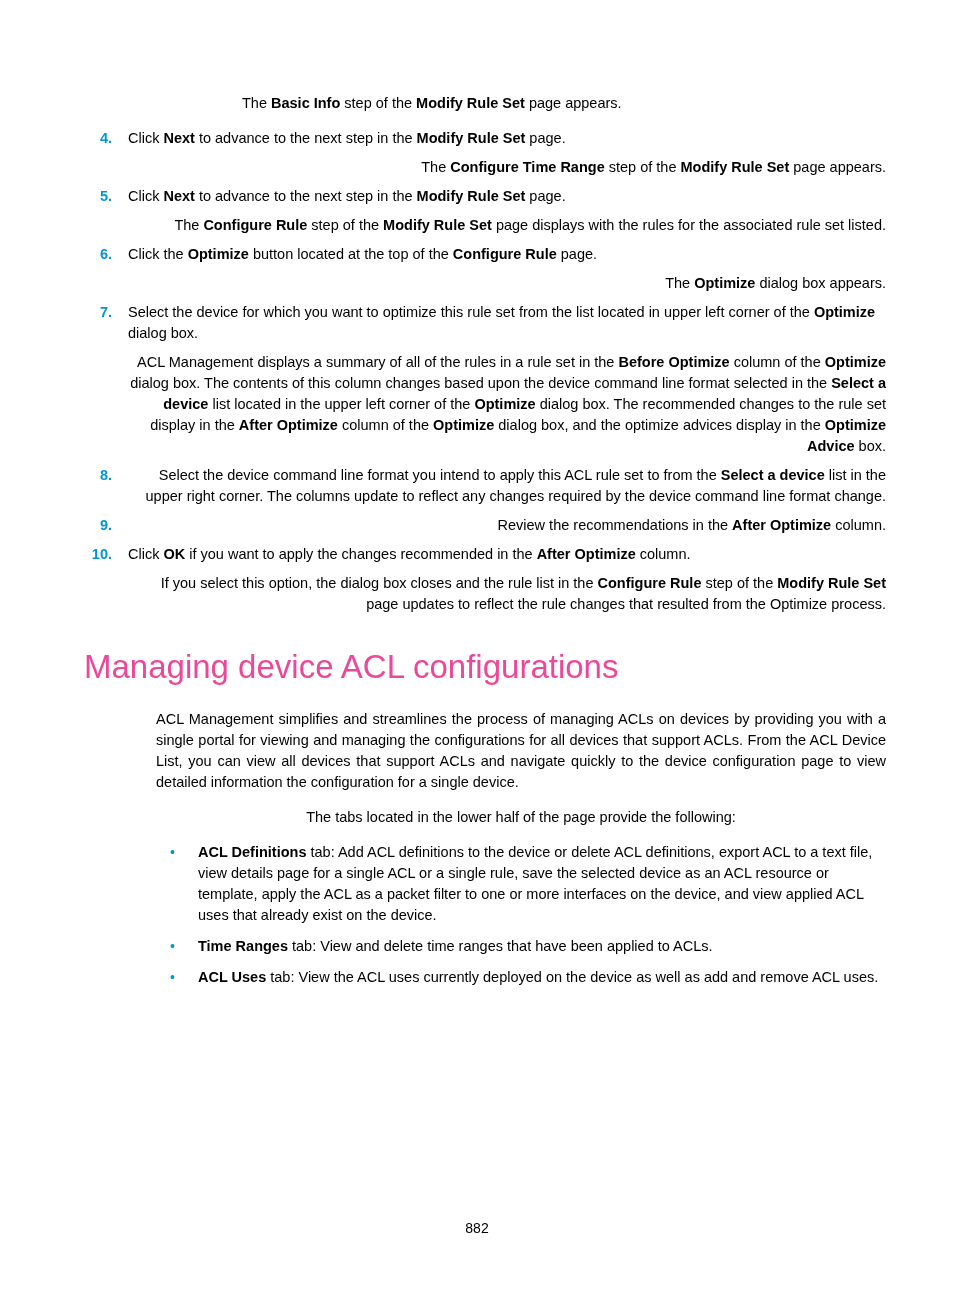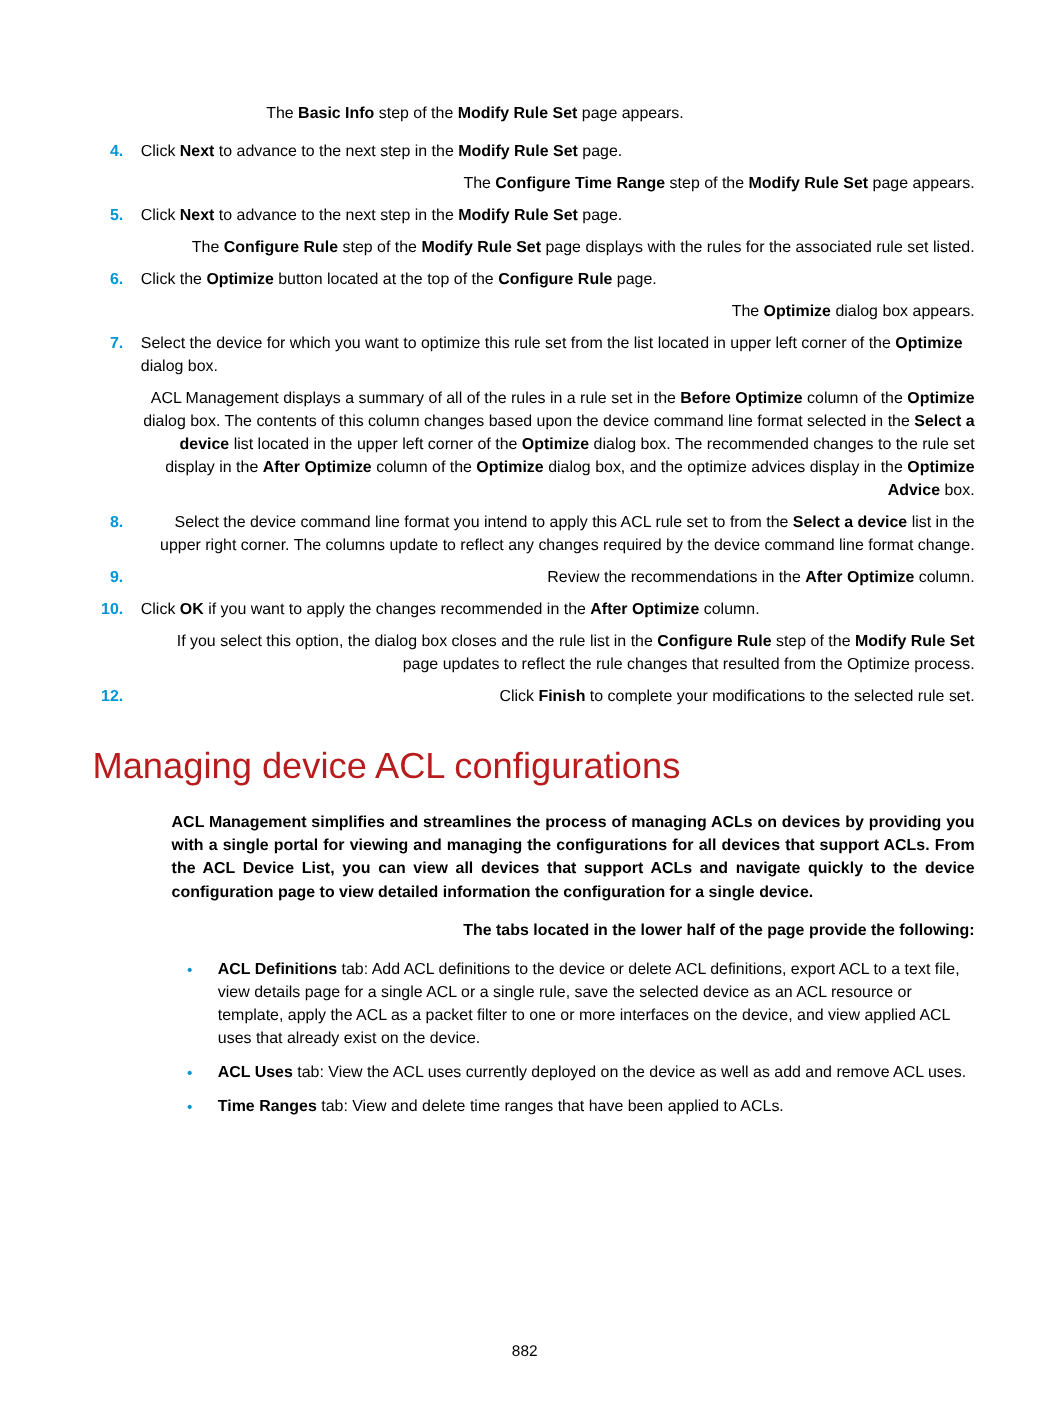--- a/index.html
+++ b/index.html
@@ -46,31 +46,30 @@
     margin: 0 0 8px 0;
   }
   ol.numbered > li .li-body p:last-child {
     margin-bottom: 0;
     text-align: right;
   }
   .bold { font-weight: bold; }
   h1.section {
     font-family: Arial, Helvetica, sans-serif;
     font-weight: normal;
-    color: #b91c1c;
+    color: #ec4899;
     font-size: 33px;
     margin: 28px 0 18px 0;
   }
   .body-para {
     margin: 0 0 14px 0;
     text-align: justify;
   }
   .intro {
     margin-left: 72px;
-    font-weight: bold;
   }
   ul.bullets {
     list-style: none;
     padding: 0;
     margin: 0 0 0 72px;
   }
   ul.bullets > li {
     position: relative;
     padding-left: 42px;
     margin-bottom: 10px;
@@ -143,35 +142,29 @@
         <p>Review the recommendations in the <span class="bold">After Optimize</span> column.</p>
       </div>
     </li>
     <li>
       <span class="num">10.</span>
       <div class="li-body">
         <p>Click <span class="bold">OK</span> if you want to apply the changes recommended in the <span class="bold">After Optimize</span> column.</p>
         <p>If you select this option, the dialog box closes and the rule list in the <span class="bold">Configure Rule</span> step of the <span class="bold">Modify Rule Set</span> page updates to reflect the rule changes that resulted from the Optimize process.</p>
       </div>
     </li>
-    <li>
-      <span class="num">12.</span>
-      <div class="li-body">
-        <p>Click <span class="bold">Finish</span> to complete your modifications to the selected rule set.</p>
-      </div>
-    </li>
   </ol>
 
   <h1 class="section">Managing device ACL configurations</h1>
 
   <div class="intro">
     <p class="body-para">ACL Management simplifies and streamlines the process of managing ACLs on devices by providing you with a single portal for viewing and managing the configurations for all devices that support ACLs. From the ACL Device List, you can view all devices that support ACLs and navigate quickly to the device configuration page to view detailed information the configuration for a single device.</p>
-    <p class="body-para" style="text-align:right;">The tabs located in the lower half of the page provide the following:</p>
+    <p class="body-para" style="text-align:center;">The tabs located in the lower half of the page provide the following:</p>
   </div>
 
   <ul class="bullets">
     <li><span class="bold">ACL Definitions</span> tab: Add ACL definitions to the device or delete ACL definitions, export ACL to a text file, view details page for a single ACL or a single rule, save the selected device as an ACL resource or template, apply the ACL as a packet filter to one or more interfaces on the device, and view applied ACL uses that already exist on the device.</li>
+    <li><span class="bold">Time Ranges</span> tab: View and delete time ranges that have been applied to ACLs.</li>
     <li><span class="bold">ACL Uses</span> tab: View the ACL uses currently deployed on the device as well as add and remove ACL uses.</li>
-    <li><span class="bold">Time Ranges</span> tab: View and delete time ranges that have been applied to ACLs.</li>
   </ul>
 
   <div class="page-number">882</div>
 </div>
 
 </body></html>

